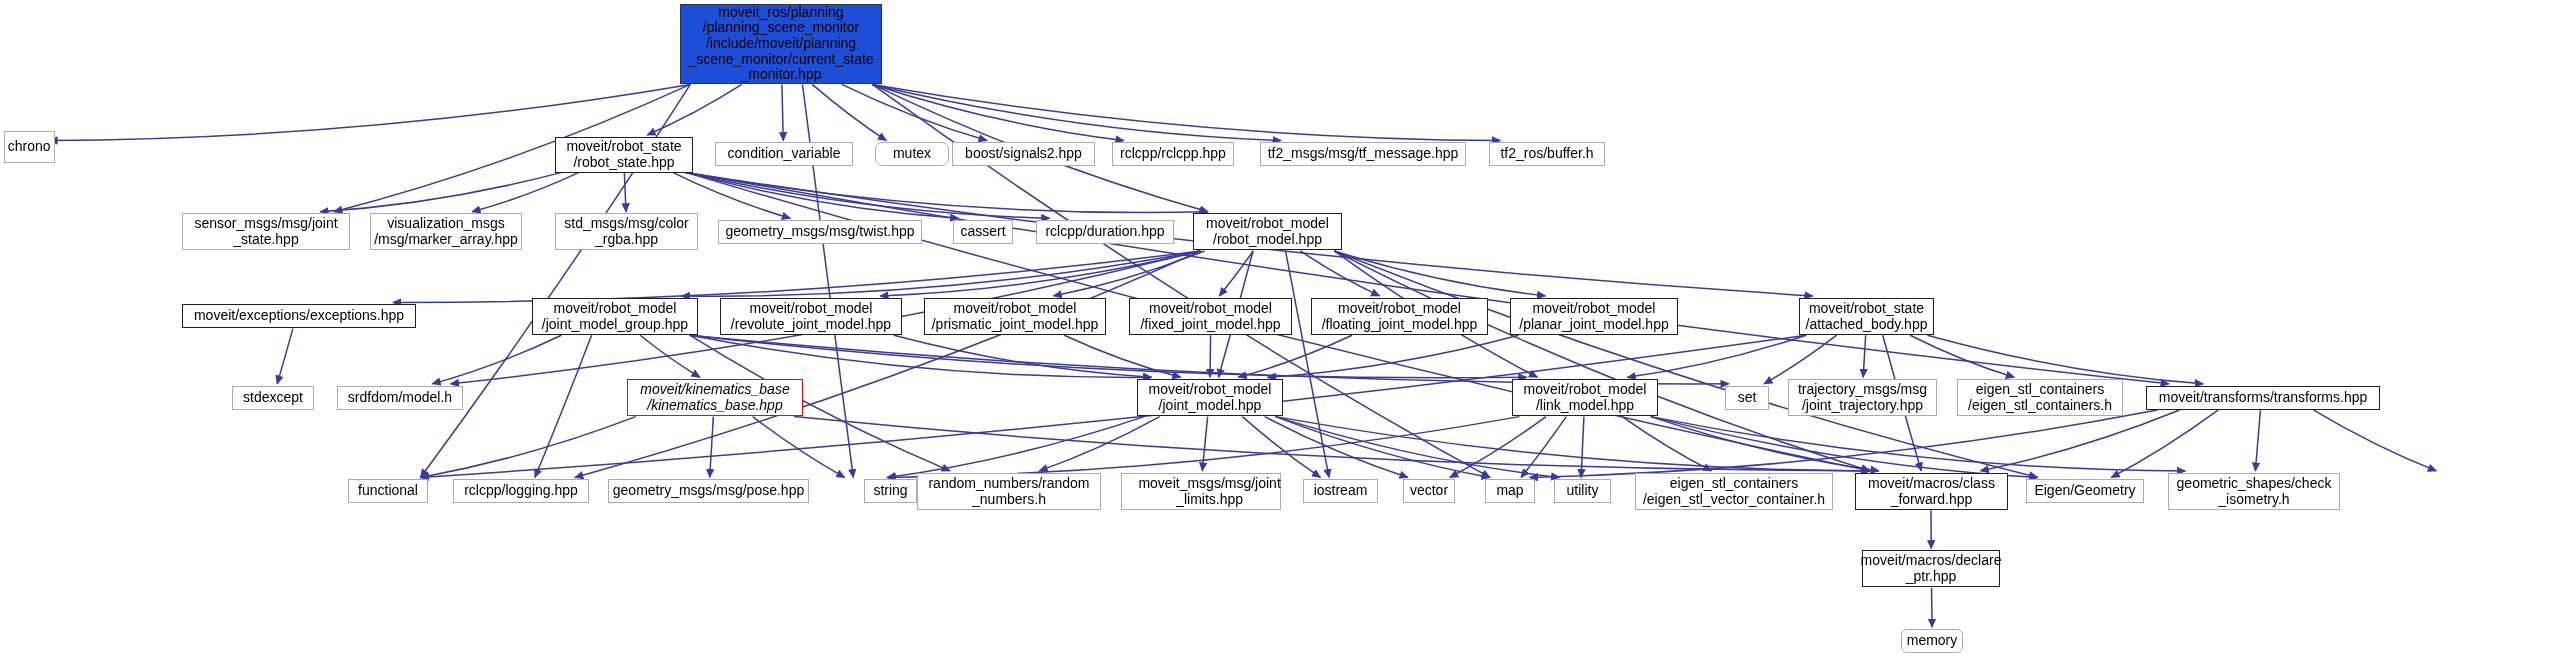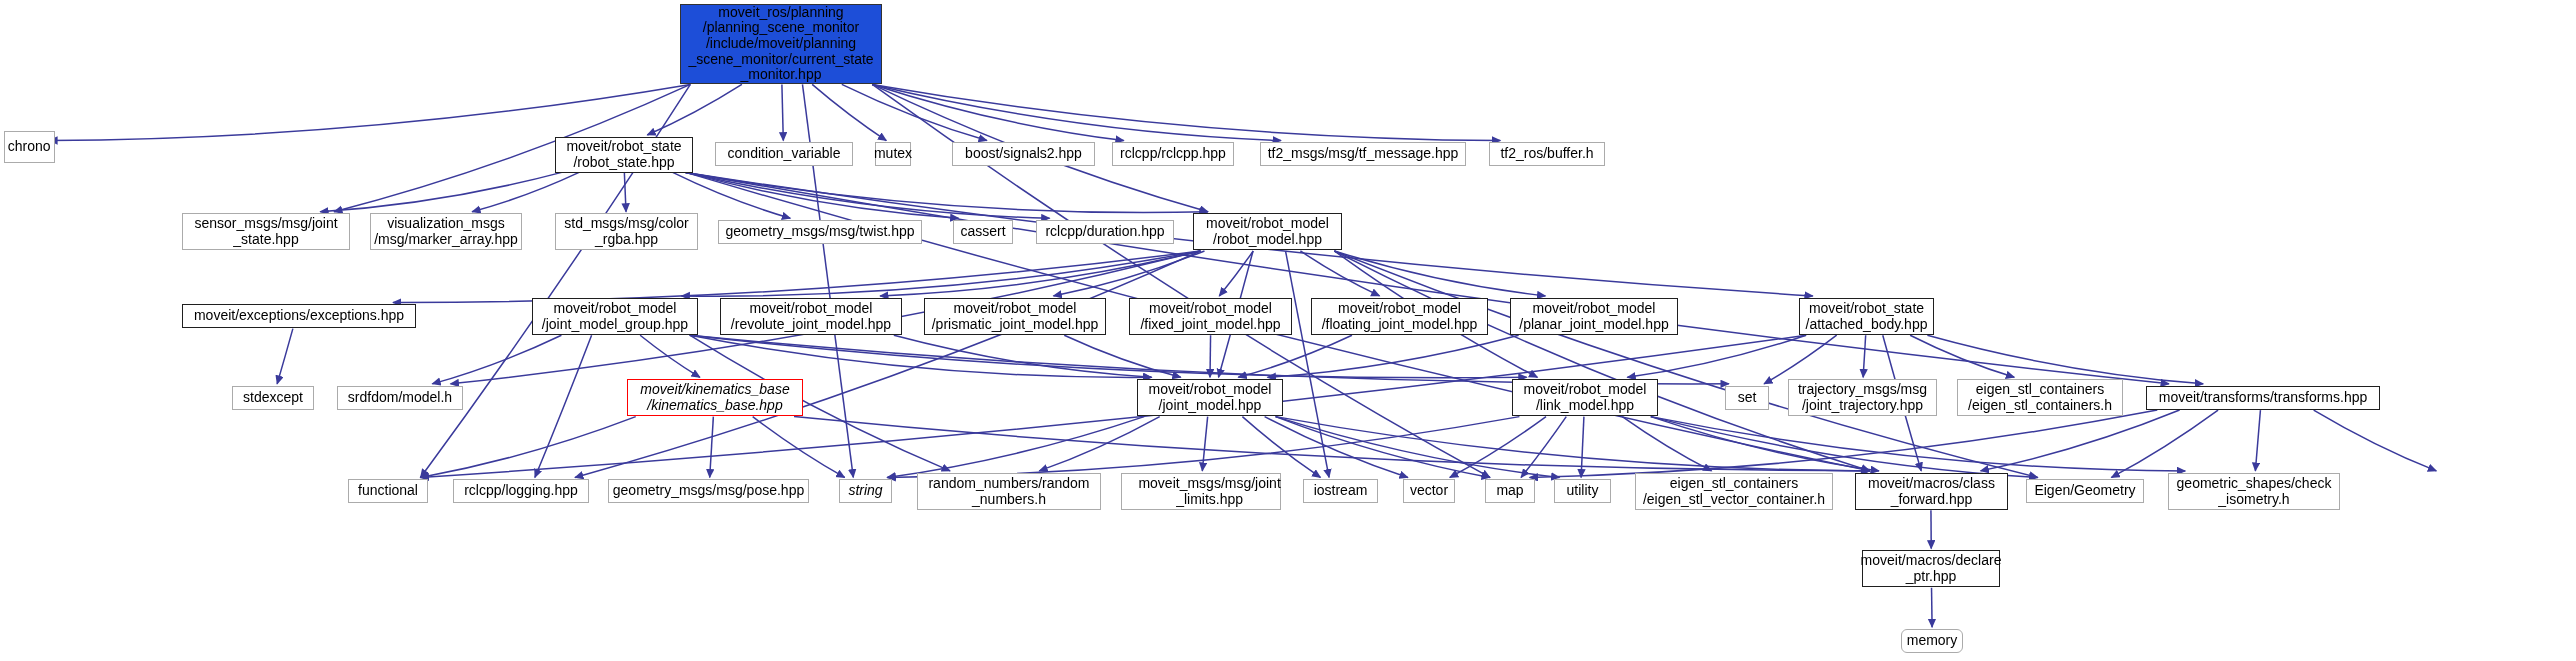--- a/index.html
+++ b/index.html
@@ -111,21 +111,21 @@
     </svg>
     <div class="node root" style="left: 680px; top: 3.7px; width: 202px; height: 80px;">moveit_ros/planning
 /planning_scene_monitor
 /include/moveit/planning
 _scene_monitor/current_state
 _monitor.hpp</div>
     <div class="node plain" style="left: 3.7px; top: 131px; width: 51px; height: 32px;">chrono</div>
     <div class="node linked" style="left: 555px; top: 137px; width: 138px; height: 36px;">moveit/robot_state
 /robot_state.hpp</div>
     <div class="node plain" style="left: 715px; top: 142px; width: 138px; height: 24px;">condition_variable</div>
-    <div class="node plain" style="left: 875px; top: 142px; width: 36px; height: 24px;">mutex</div>
+    <div class="node plain" style="left: 875px; top: 142px; width: 74px; height: 24px; border-radius: 7px;">mutex</div>
     <div class="node plain" style="left: 952px; top: 142px; width: 143px; height: 24px;">boost/signals2.hpp</div>
     <div class="node plain" style="left: 1112px; top: 142px; width: 122px; height: 24px;">rclcpp/rclcpp.hpp</div>
     <div class="node plain" style="left: 1260px; top: 142px; width: 206px; height: 24px;">tf2_msgs/msg/tf_message.hpp</div>
     <div class="node plain" style="left: 1489px; top: 142px; width: 116px; height: 24px;">tf2_ros/buffer.h</div>
     <div class="node plain" style="left: 182px; top: 213px; width: 168px; height: 37px;">sensor_msgs/msg/joint
 _state.hpp</div>
     <div class="node plain" style="left: 370px; top: 213px; width: 152px; height: 37px;">visualization_msgs
 /msg/marker_array.hpp</div>
     <div class="node plain" style="left: 555px; top: 213px; width: 143px; height: 37px;">std_msgs/msg/color
 _rgba.hpp</div>
@@ -159,21 +159,21 @@
 /link_model.hpp</div>
     <div class="node plain" style="left: 1725px; top: 386px; width: 44px; height: 24px;">set</div>
     <div class="node plain" style="left: 1788px; top: 379px; width: 149px; height: 37px;">trajectory_msgs/msg
 /joint_trajectory.hpp</div>
     <div class="node plain" style="left: 1957px; top: 379px; width: 166px; height: 37px;">eigen_stl_containers
 /eigen_stl_containers.h</div>
     <div class="node linked" style="left: 2146px; top: 386px; width: 234px; height: 24px;">moveit/transforms/transforms.hpp</div>
     <div class="node plain" style="left: 348px; top: 479px; width: 80px; height: 24px;">functional</div>
     <div class="node plain" style="left: 453px; top: 479px; width: 136px; height: 24px;">rclcpp/logging.hpp</div>
     <div class="node plain" style="left: 608px; top: 479px; width: 201px; height: 24px;">geometry_msgs/msg/pose.hpp</div>
-    <div class="node plain" style="left: 839px; top: 479px; width: 53px; height: 24px; font-style: italic;">string</div>
+    <div class="node plain" style="left: 864px; top: 479px; width: 53px; height: 24px;">string</div>
     <div class="node plain" style="left: 917px; top: 473px; width: 184px; height: 37px;">random_numbers/random
 _numbers.h</div>
     <div class="node plain" style="left: 1121px; top: 473px; width: 160px; height: 37px; padding-left: 20px;">moveit_msgs/msg/joint
 _limits.hpp</div>
     <div class="node plain" style="left: 1303px; top: 479px; width: 75px; height: 24px;">iostream</div>
     <div class="node plain" style="left: 1403px; top: 479px; width: 52px; height: 24px;">vector</div>
     <div class="node plain" style="left: 1485px; top: 479px; width: 50px; height: 24px;">map</div>
     <div class="node plain" style="left: 1554px; top: 479px; width: 57px; height: 24px;">utility</div>
     <div class="node plain" style="left: 1635px; top: 473px; width: 198px; height: 37px;">eigen_stl_containers
 /eigen_stl_vector_container.h</div>

